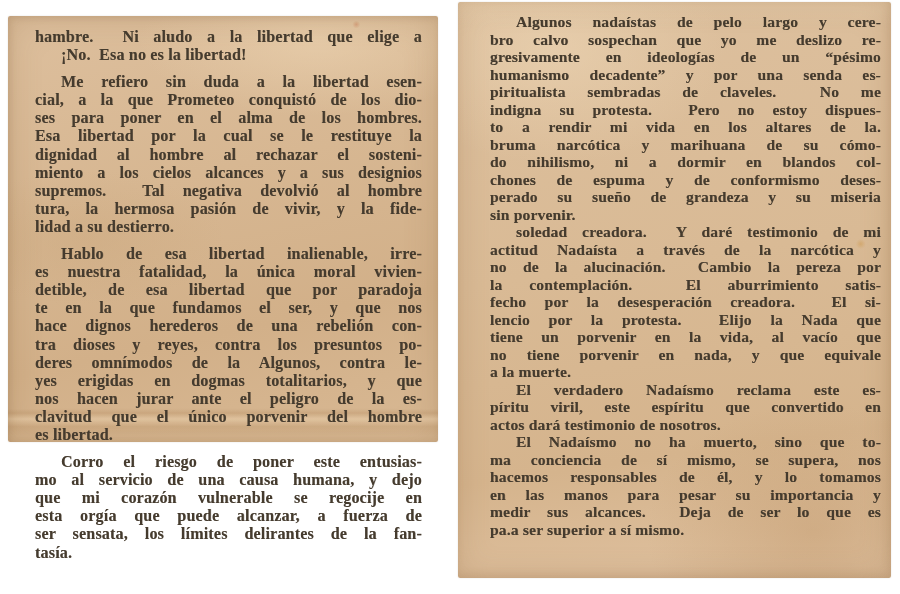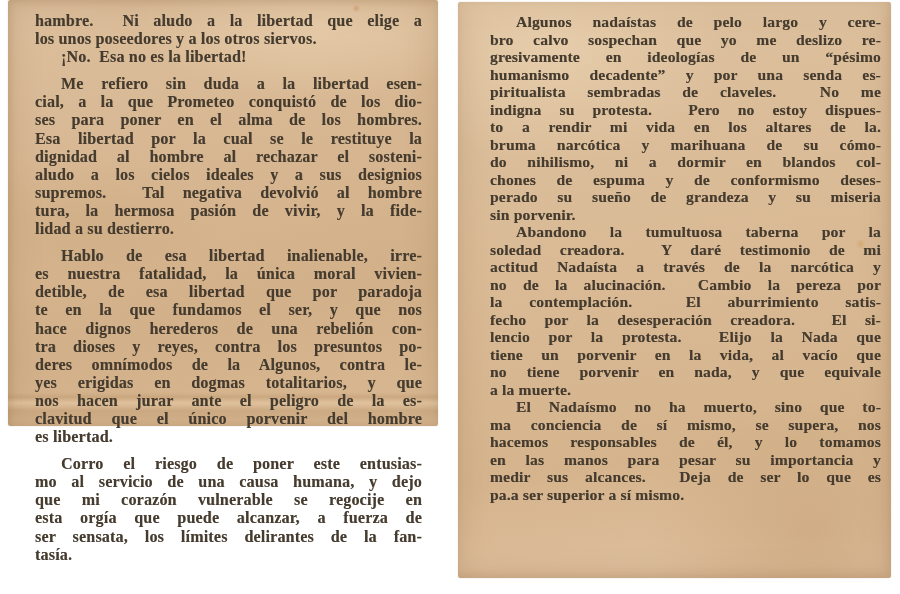--- a/index.html
+++ b/index.html
@@ -7,21 +7,21 @@
     width: 900px; height: 594px;
     background: var(--background, #ffffff);
     position: relative; overflow: hidden;
     font-family: "Liberation Serif", "DejaVu Serif", serif;
   }
   .page {
     position: absolute;
     border-radius: 2px;
   }
   .page-left {
-    left: 8px; top: 0; width: 430px; height: 426px;
+    left: 8px; top: 16px; width: 430px; height: 426px;
     background:
       radial-gradient(ellipse 60% 25% at 72% 6%, rgba(238,214,180,.55), transparent 70%),
       radial-gradient(ellipse 45% 22% at 18% 52%, rgba(198,162,118,.30), transparent 72%),
       radial-gradient(circle 4px at 81% 2%, rgba(190,90,50,.55), transparent 100%),
       linear-gradient(180deg, transparent 92.2%, rgba(170,128,82,.22) 93.2%, rgba(236,210,175,.55) 94.6%, rgba(182,142,96,.20) 96.4%, transparent 98.5%),
       linear-gradient(168deg, #ddbf9d 0%, #d7b792 38%, #d2b089 70%, #d8b893 100%);
     box-shadow: inset 0 0 34px rgba(128,90,50,.22), inset 2px 2px 7px rgba(128,90,50,.18), 0 0 2px rgba(0,0,0,.12);
   }
   .page-right {
     left: 458px; top: 2px; width: 433px; height: 576px;
@@ -53,32 +53,31 @@
   .para.gap { margin-bottom: 9px; }
 </style>
 </head>
 <body style="--background: #ffffff; --paper: #d6b691; --ink: #453b2e;">
 
 <div style="position:absolute; inset:0;">
   <section class="page page-left">
     <div class="text">
         <div class="para">
           <div class="line">hambre.&nbsp; Ni aludo a la libertad que elige a</div>
-          <div class="line last">los unos poseedores y a los otros siervos.</div>
         </div>
         <div class="para indent gap">
           <div class="line last">¡No.&nbsp; Esa no es la libertad!</div>
         </div>
         <div class="para indent gap">
           <div class="line">Me refiero sin duda a la libertad esen-</div>
           <div class="line">cial, a la que Prometeo conquistó de los dio-</div>
           <div class="line">ses para poner en el alma de los hombres.</div>
           <div class="line">Esa libertad por la cual se le restituye la</div>
           <div class="line">dignidad al hombre al rechazar el sosteni-</div>
-          <div class="line">aludo a los cielos ideales y a sus designios</div>
+          <div class="line">miento a los cielos alcances y a sus designios</div>
           <div class="line">supremos.&nbsp; Tal negativa devolvió al hombre</div>
           <div class="line">tura, la hermosa pasión de vivir, y la fide-</div>
           <div class="line last">lidad a su destierro.</div>
         </div>
         <div class="para indent gap">
           <div class="line">Hablo de esa libertad inalienable, irre-</div>
           <div class="line">es nuestra fatalidad, la única moral vivien-</div>
           <div class="line">detible, de esa libertad que por paradoja</div>
           <div class="line">te en la que fundamos el ser, y que nos</div>
           <div class="line">hace dignos herederos de una rebelión con-</div>
@@ -109,30 +108,34 @@
           <div class="line">piritualista sembradas de claveles.&nbsp; No me</div>
           <div class="line">indigna su protesta.&nbsp; Pero no estoy dispues-</div>
           <div class="line">to a rendir mi vida en los altares de la.</div>
           <div class="line">bruma narcótica y marihuana de su cómo-</div>
           <div class="line">do nihilismo, ni a dormir en blandos col-</div>
           <div class="line">chones de espuma y de conformismo deses-</div>
           <div class="line">perado su sueño de grandeza y su miseria</div>
           <div class="line last">sin porvenir.</div>
         </div>
         <div class="para indent">
-          <div class="line">Abandono la tumultuosa taberna por la</div>
           <div class="line">soledad creadora.&nbsp; Y daré testimonio de mi</div>
           <div class="line">actitud Nadaísta a través de la narcótica y</div>
           <div class="line">no de la alucinación.&nbsp; Cambio la pereza por</div>
           <div class="line">la contemplación.&nbsp; El aburrimiento satis-</div>
           <div class="line">fecho por la desesperación creadora.&nbsp; El si-</div>
           <div class="line">lencio por la protesta.&nbsp; Elijo la Nada que</div>
           <div class="line">tiene un porvenir en la vida, al vacío que</div>
           <div class="line">no tiene porvenir en nada, y que equivale</div>
           <div class="line last">a la muerte.</div>
+        </div>
+        <div class="para indent">
+          <div class="line">El verdadero Nadaísmo reclama este es-</div>
+          <div class="line">píritu viril, este espíritu que convertido en</div>
+          <div class="line last">actos dará testimonio de nosotros.</div>
         </div>
         <div class="para indent">
           <div class="line">El Nadaísmo no ha muerto, sino que to-</div>
           <div class="line">ma conciencia de sí mismo, se supera, nos</div>
           <div class="line">hacemos responsables de él, y lo tomamos</div>
           <div class="line">en las manos para pesar su importancia y</div>
           <div class="line">medir sus alcances.&nbsp; Deja de ser lo que es</div>
           <div class="line last">pa.a ser superior a sí mismo.</div>
         </div>
       </div>

